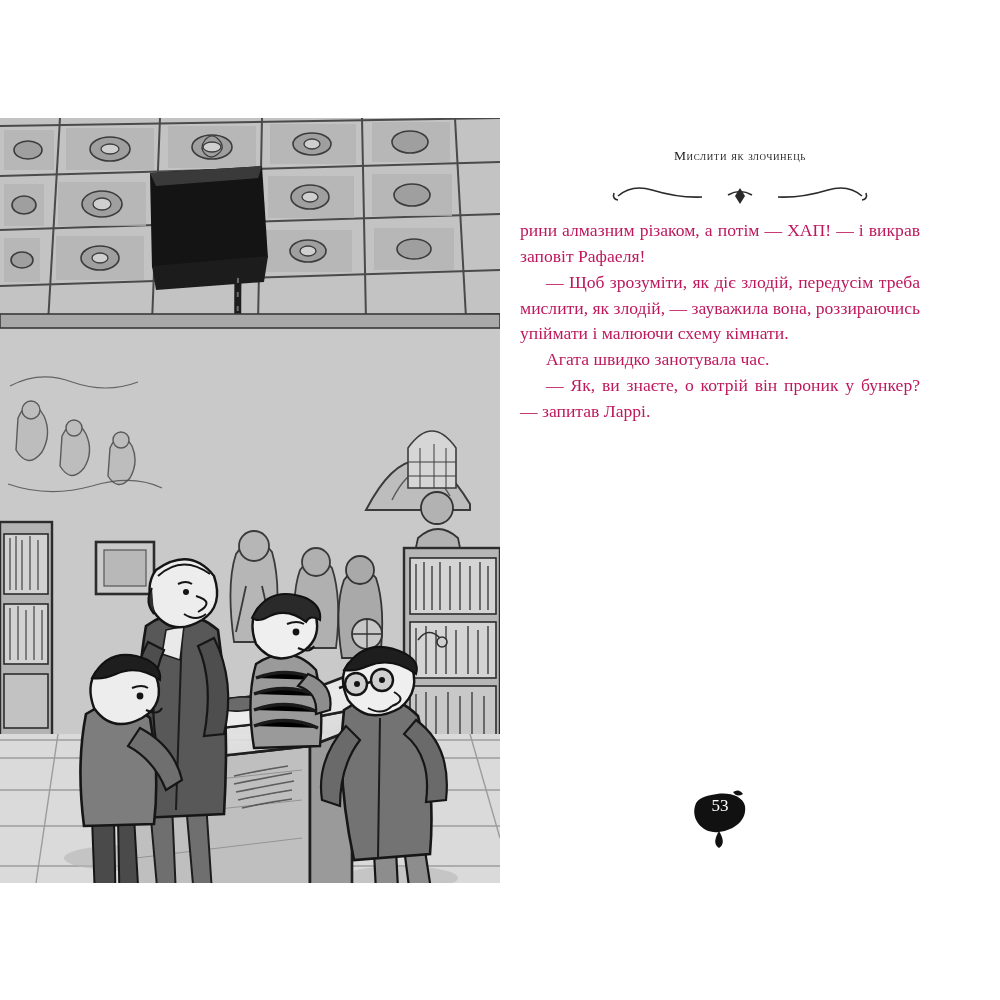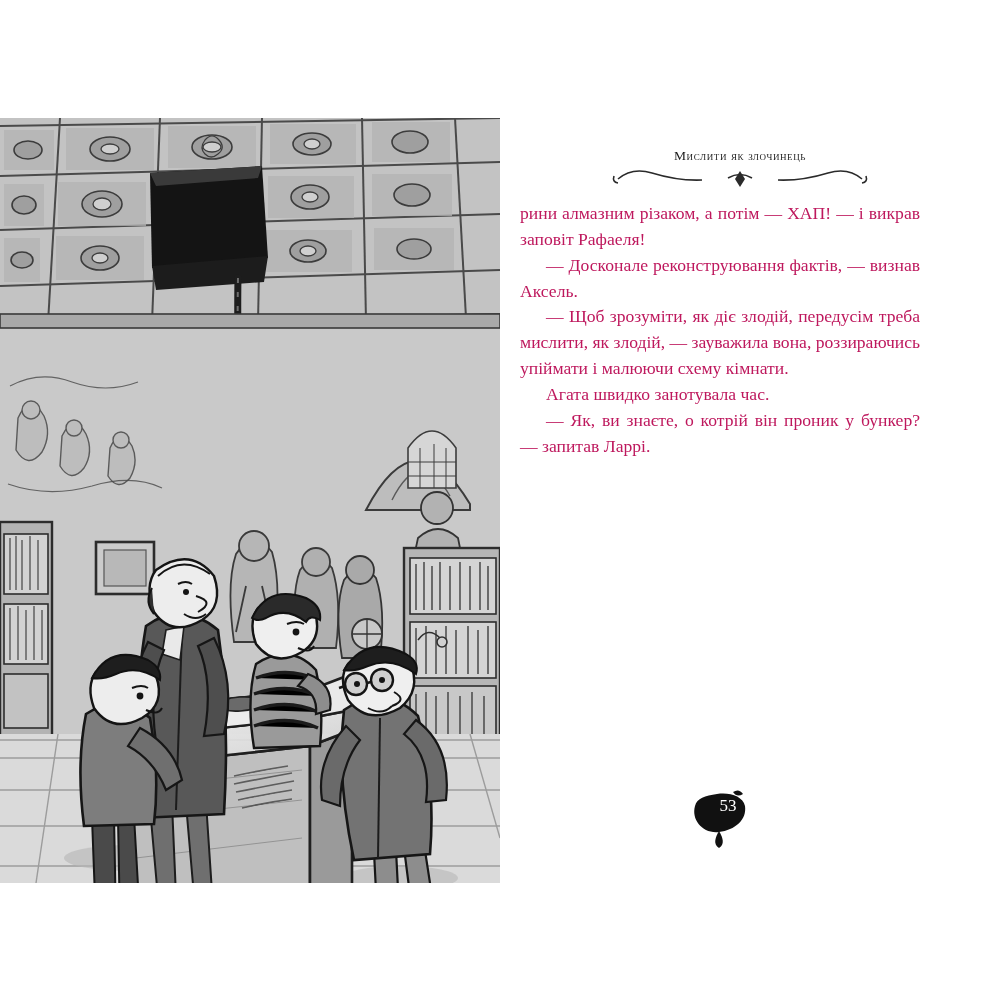--- a/index.html
+++ b/index.html
@@ -39,21 +39,21 @@
     top: 118px;
     width: 440px;
     height: 765px;
   }
   .running-head {
     text-align: center;
     font-variant: small-caps;
     font-size: 13.5px;
     letter-spacing: 0.6px;
     color: #1a1a1a;
-    margin: 30px 0 3px 0;
+    margin: 30px 0 20px 0;
     font-family: "Liberation Serif", serif;
   }
   .ornament {
     display: block;
     margin: 0 auto 14px auto;
   }
   .body-text {
     font-size: 17.6px;
     line-height: 1.47;
     color: #be185d;
@@ -77,21 +77,21 @@
     text-align: center;
   }
   .pagenum-badge {
     position: relative;
     display: inline-block;
     width: 62px;
     height: 60px;
   }
   .pagenum-badge .num {
     position: absolute;
-    left: 8px;
+    left: 0;
     top: 6px;
     width: 62px;
     text-align: center;
     font-size: 17px;
     color: #ffffff;
     font-family: "Liberation Serif", serif;
     z-index: 3;
   }
 </style>
 </head>
@@ -442,21 +442,20 @@
         <path d="M252 12 q-14 -12 -34 -6 q-26 8 -50 7"></path>
         <path d="M4 9 q-2 6 4 7"></path>
         <path d="M256 9 q2 6 -4 7"></path>
         <path d="M118 11 q12 -7 24 0"></path>
       </g>
       <path d="M130 4 l5 8 l-5 8 l-5 -8z" fill="#2a2a2a"></path>
     </svg>
 
     <div class="body-text">
       <p class="noindent">рини алмазним різаком, а потім — ХАП! — і викрав заповіт Рафаеля!</p>
-      <p>— Досконале реконструювання фактів, — визнав Аксель.</p>
       <p>— Щоб зрозуміти, як діє злодій, передусім треба мислити, як злодій, — зауважила вона, роззираючись упіймати і малюючи схему кімнати.</p>
       <p>Агата швидко занотувала час.</p>
       <p>— Як, ви знаєте, о котрій він проник у бункер? — запитав Ларрі.</p>
     </div>
 
     <div class="page-number-wrap">
       <span class="pagenum-badge">
         <svg width="62" height="60" viewBox="0 0 62 60" xmlns="http://www.w3.org/2000/svg">
           <path d="M6 16 C2 30, 14 44, 30 42 C46 40, 58 30, 56 16 C54 6, 40 2, 28 4 C16 6, 8 8, 6 16 Z" fill="#111111"></path>
           <path d="M30 41 C26 48, 24 54, 30 58 C36 54, 34 48, 30 41 Z" fill="#111111"></path>

